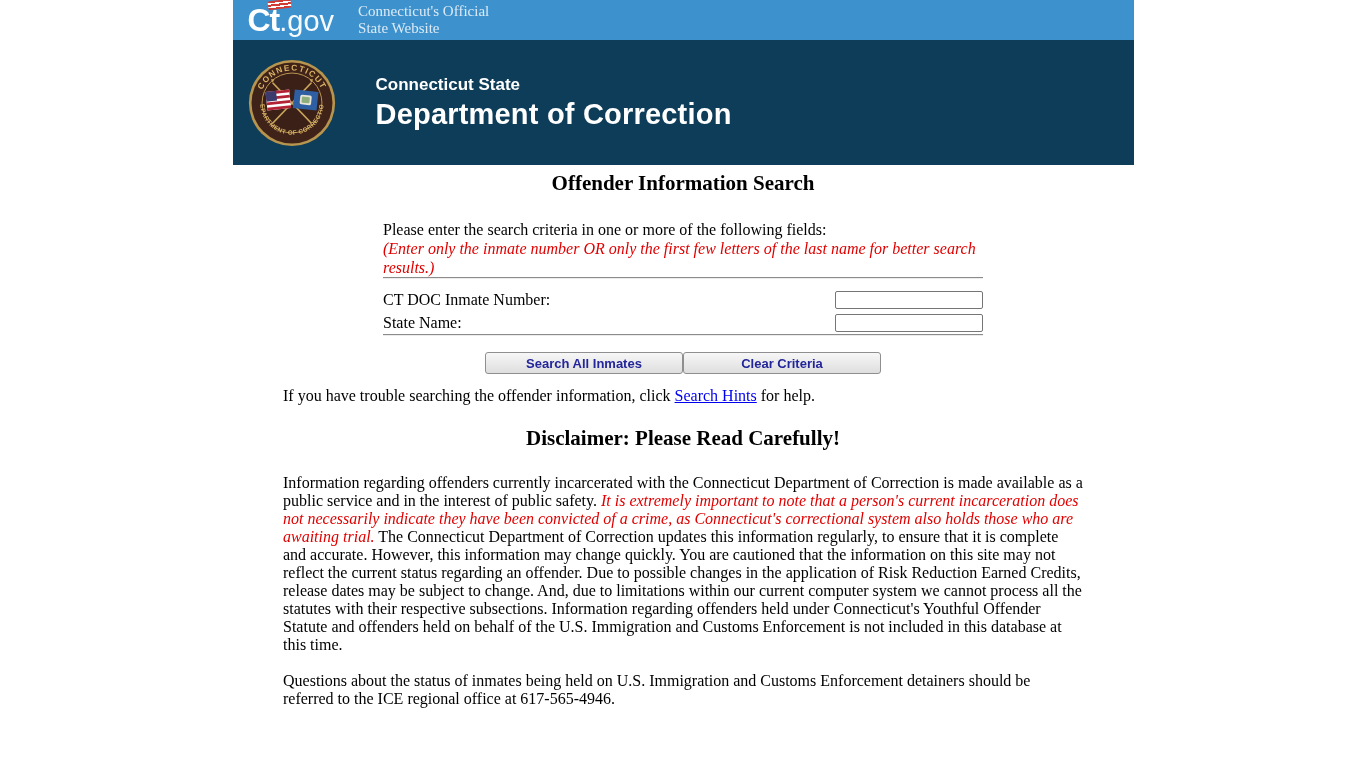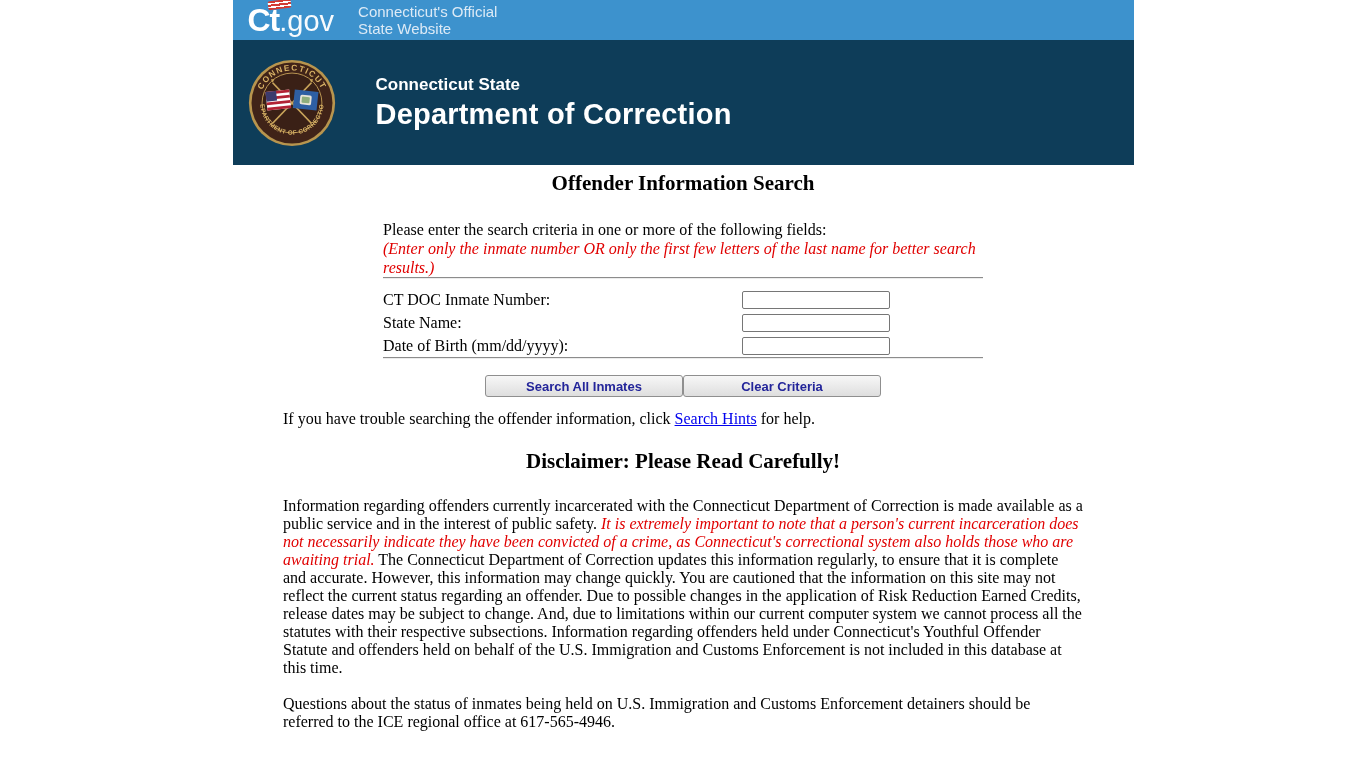--- a/index.html
+++ b/index.html
@@ -28,21 +28,21 @@
   .logo-flag {
     position: absolute; left: 20px; top: -2px;
     width: 23px; height: 9px; border-radius: 2px;
     transform: rotate(-7deg);
     background: linear-gradient(to bottom,
       #d23b33 0 2px, #ffffff 2px 3.5px,
       #d23b33 3.5px 5.5px, #ffffff 5.5px 7px,
       #d23b33 7px 9px);
   }
   .tagline {
-    margin-left: 24px; font-family: Liberation Sans, sans-serif;
+    margin-left: 24px; font-family: Liberation Serif, serif;
     font-size: 15px; line-height: 17px; color: #dceaf6;
   }
 
   
   .agency-header {
     height: 125px; background: #0e3d59;
     display: flex; align-items: center;
   }
   .seal { width: 88px; height: 88px; margin-left: 15px; flex: 0 0 auto; }
   .agency-text { margin-left: 40px; color: #ffffff; font-family: "Liberation Sans", sans-serif; }
@@ -57,21 +57,21 @@
   .form-area { width: 600px; margin: 24px auto 0; font-size: 16px; line-height: 19px; }
   .note-red { color: #e00000; font-style: italic; }
   hr.rule {
     border: none; height: 0;
     border-top: 1px solid #8c8c8c; border-bottom: 1px solid #ececec;
     margin: 0;
   }
   .rule-top { margin-top: 12px; }
   .rule-bottom { margin-top: 8px; }
   .form-table { margin-top: 9px; }
-  .form-row { display: flex; align-items: center; height: 23px; }
+  .form-row { display: flex; align-items: center; height: 23px; justify-content: space-between; }
   .f-label { width: 359px; font-size: 16px; }
   .f-input input {
     width: 148px; height: 18px;
     border: 1px solid #767676; border-radius: 2px;
     font-size: 13px; padding: 0 3px; background: #fff;
     font-family: "Liberation Sans", sans-serif;
   }
   .buttons-row { display: flex; justify-content: center; margin-top: 16px; }
   .btn {
     min-width: 198px; height: 22px;
@@ -157,24 +157,20 @@
 
   <div class="form-table">
     <div class="form-row">
       <label class="f-label">CT DOC Inmate Number:</label>
       <span class="f-input"><input type="text" value="" style=""></span>
     </div>
     <div class="form-row">
       <label class="f-label">State Name:</label>
       <span class="f-input"><input type="text" value="" style=""></span>
     </div>
-    <div class="form-row">
-      <label class="f-label">Date of Birth (mm/dd/yyyy):</label>
-      <span class="f-input"><input type="text" value="" style=""></span>
-    </div>
   </div>
 
   <hr class="rule rule-bottom">
 
   <div class="buttons-row">
     <button class="btn">Search All Inmates</button>
     <button class="btn">Clear Criteria</button>
   </div>
 </div>
 

